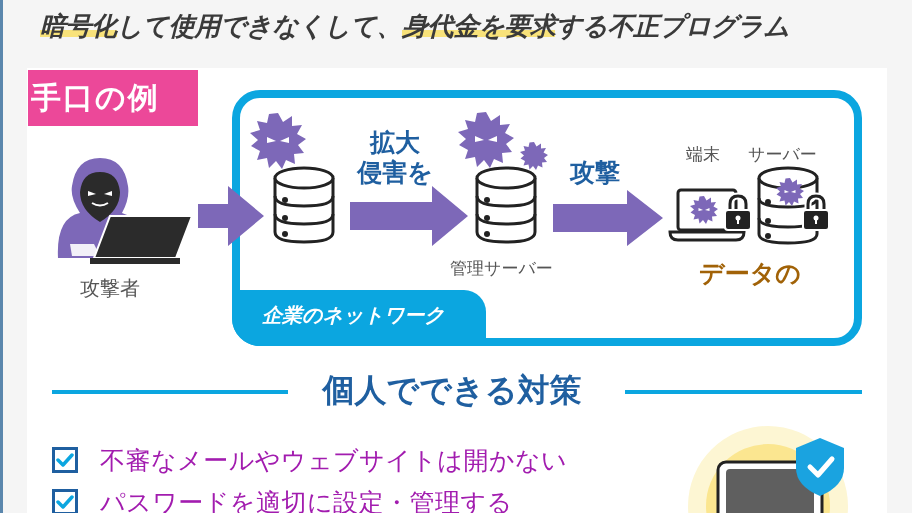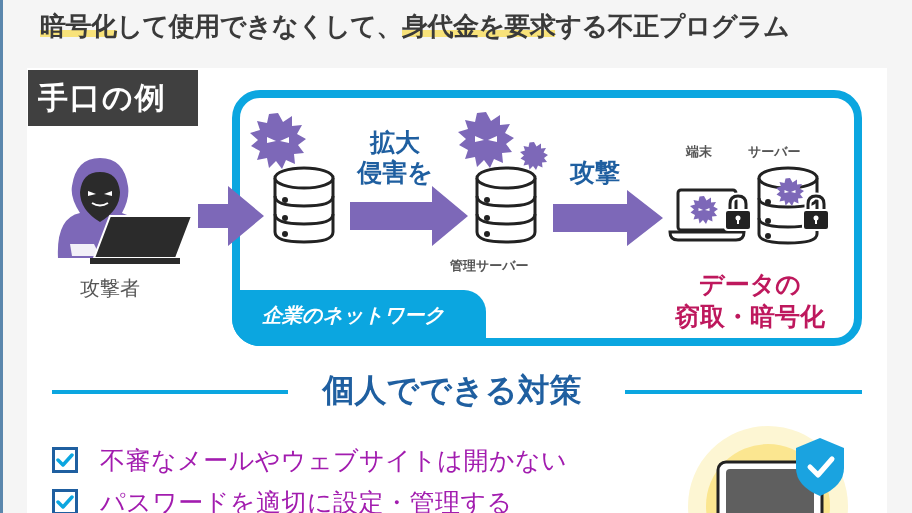--- a/index.html
+++ b/index.html
@@ -7,46 +7,46 @@
     body {
       background: #f5f5f5;
       font-family: "DejaVu Sans", sans-serif;
       position: relative;
       color: #333;
     }
     .left-rule { position: absolute; left: 0; top: 0; width: 3px; height: 513px; background: #5b87ad; }
     .headline {
       position: absolute; left: 40px; top: 6px; height: 40px;
       font-size: 26px; font-weight: bold; color: #3a3a3a; letter-spacing: -0.5px;
-      white-space: nowrap; line-height: 40px;
+      white-space: nowrap; line-height: 40px; font-style: italic;
     }
     .hl { background: linear-gradient(transparent 62%, #f8e27a 62%, #f8e27a 86%, transparent 86%); }
     .panel { position: absolute; left: 27px; top: 68px; width: 860px; height: 460px; background: #fff; }
     .tag {
       position: absolute; left: 28px; top: 70px; width: 170px; height: 56px;
-      background: #404040; color: #fff; font-size: 30px; font-weight: bold;
-      line-height: 56px; padding-left: 10px; letter-spacing: 2px;
+      background: #ec4899; color: #fff; font-size: 30px; font-weight: bold;
+      line-height: 56px; padding-left: 3px; letter-spacing: 2px;
     }
     .attacker-label { position: absolute; left: 80px; top: 275px; width: 80px; font-size: 20px; color: #555; }
     .network-box {
       position: absolute; left: 232px; top: 90px; width: 630px; height: 256px;
       border: 8px solid #0ba6e0; border-radius: 28px;
     }
     .network-tab {
       position: absolute; left: 232px; top: 290px; width: 254px; height: 56px;
       background: #0ba6e0; border-radius: 0 22px 0 28px;
       color: #fff; font-size: 20px; font-weight: bold; line-height: 50px; padding-left: 30px; font-style: italic;
     }
     .step-label {
       position: absolute; color: #1f5fa0; font-weight: bold; font-size: 25px; text-align: center; line-height: 30px;
     }
-    .caption { position: absolute; font-size: 13px; color: #555; white-space: nowrap; font-weight: bold; }
+    .caption { position: absolute; font-size: 17px; color: #555; white-space: nowrap; }
     .result-label {
-      position: absolute; left: 660px; top: 269px; width: 180px; text-align: center;
-      color: #be185d; font-weight: bold; font-size: 25px; line-height: 32px;
+      position: absolute; left: 660px; top: 258px; width: 180px; text-align: center;
+      color: #a16207; font-weight: bold; font-size: 25px; line-height: 32px;
     }
     .abs { position: absolute; }
     .section-title {
       position: absolute; left: 0; top: 368px; width: 892px; text-align: center;
       font-size: 32px; font-weight: bold; color: #1f5fa0; line-height: 44px; padding-left: 12px;
     }
     .rule { position: absolute; top: 390px; height: 4px; background: #0ba6e0; }
     .check-item { position: absolute; left: 52px; height: 32px; display: flex; align-items: center; }
     .checkbox {
       width: 26px; height: 26px; border: 3px solid #1f5fa0; background: #fff;
@@ -176,21 +176,20 @@
   </g>
   <path d="M52 44 V38 Q52 30 60 30 Q68 30 68 38 V44" fill="none" stroke="#fff" stroke-width="7"></path>
   <path d="M52 44 V38 Q52 30 60 30 Q68 30 68 38 V44" fill="none" stroke="#222" stroke-width="3"></path>
   <rect x="47" y="44" width="26" height="20" rx="3" fill="#222" stroke="#fff" stroke-width="2"></rect>
   <circle cx="60" cy="52" r="2.5" fill="#fff"></circle>
     <rect x="59" y="52" width="2" height="6" fill="#fff"></rect>
 </svg>
 
 <div class="result-label">
   <div>データの</div>
-  <div>窃取・暗号化</div>
 </div>
 
 <div class="rule" style="left:52px;width:236px"></div>
 <div class="rule" style="left:625px;width:237px"></div>
 <div class="section-title">個人でできる対策</div>
 
 <div class="check-item" style="top:444px">
   <div class="checkbox">
     <svg width="18" height="14" viewBox="0 0 18 14">
         <path d="M2 7 L7 12 L16 2" stroke="#0ba6e0" stroke-width="3.5" fill="none" stroke-linecap="round" stroke-linejoin="round"></path>

